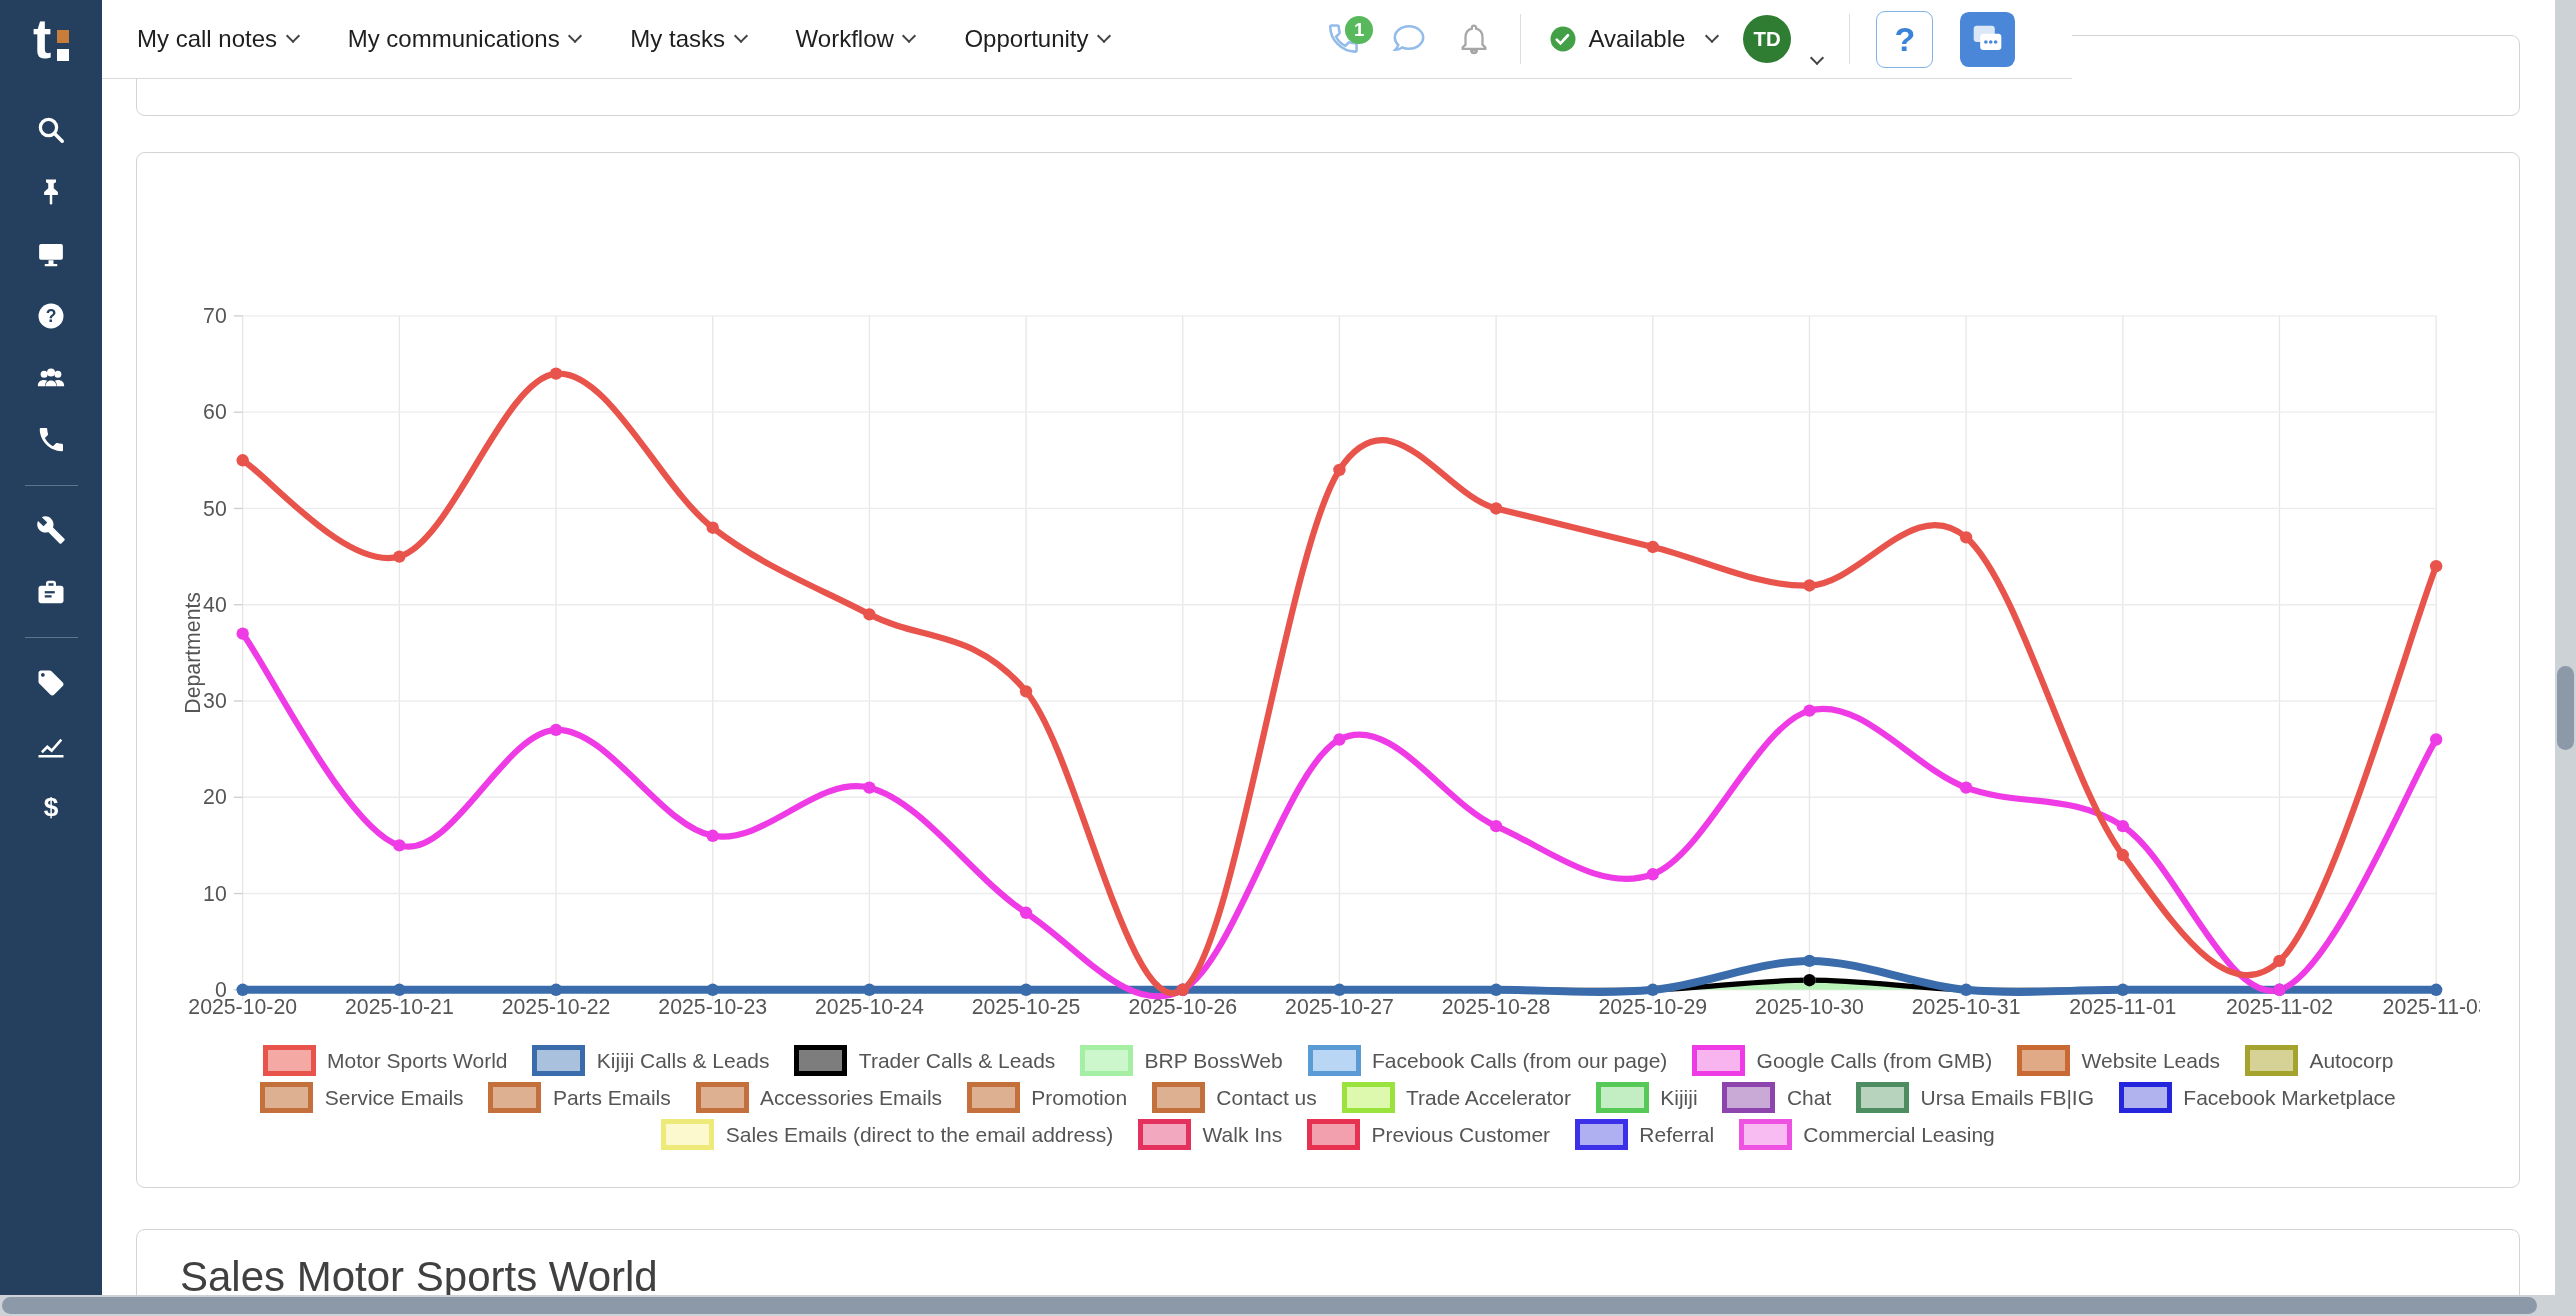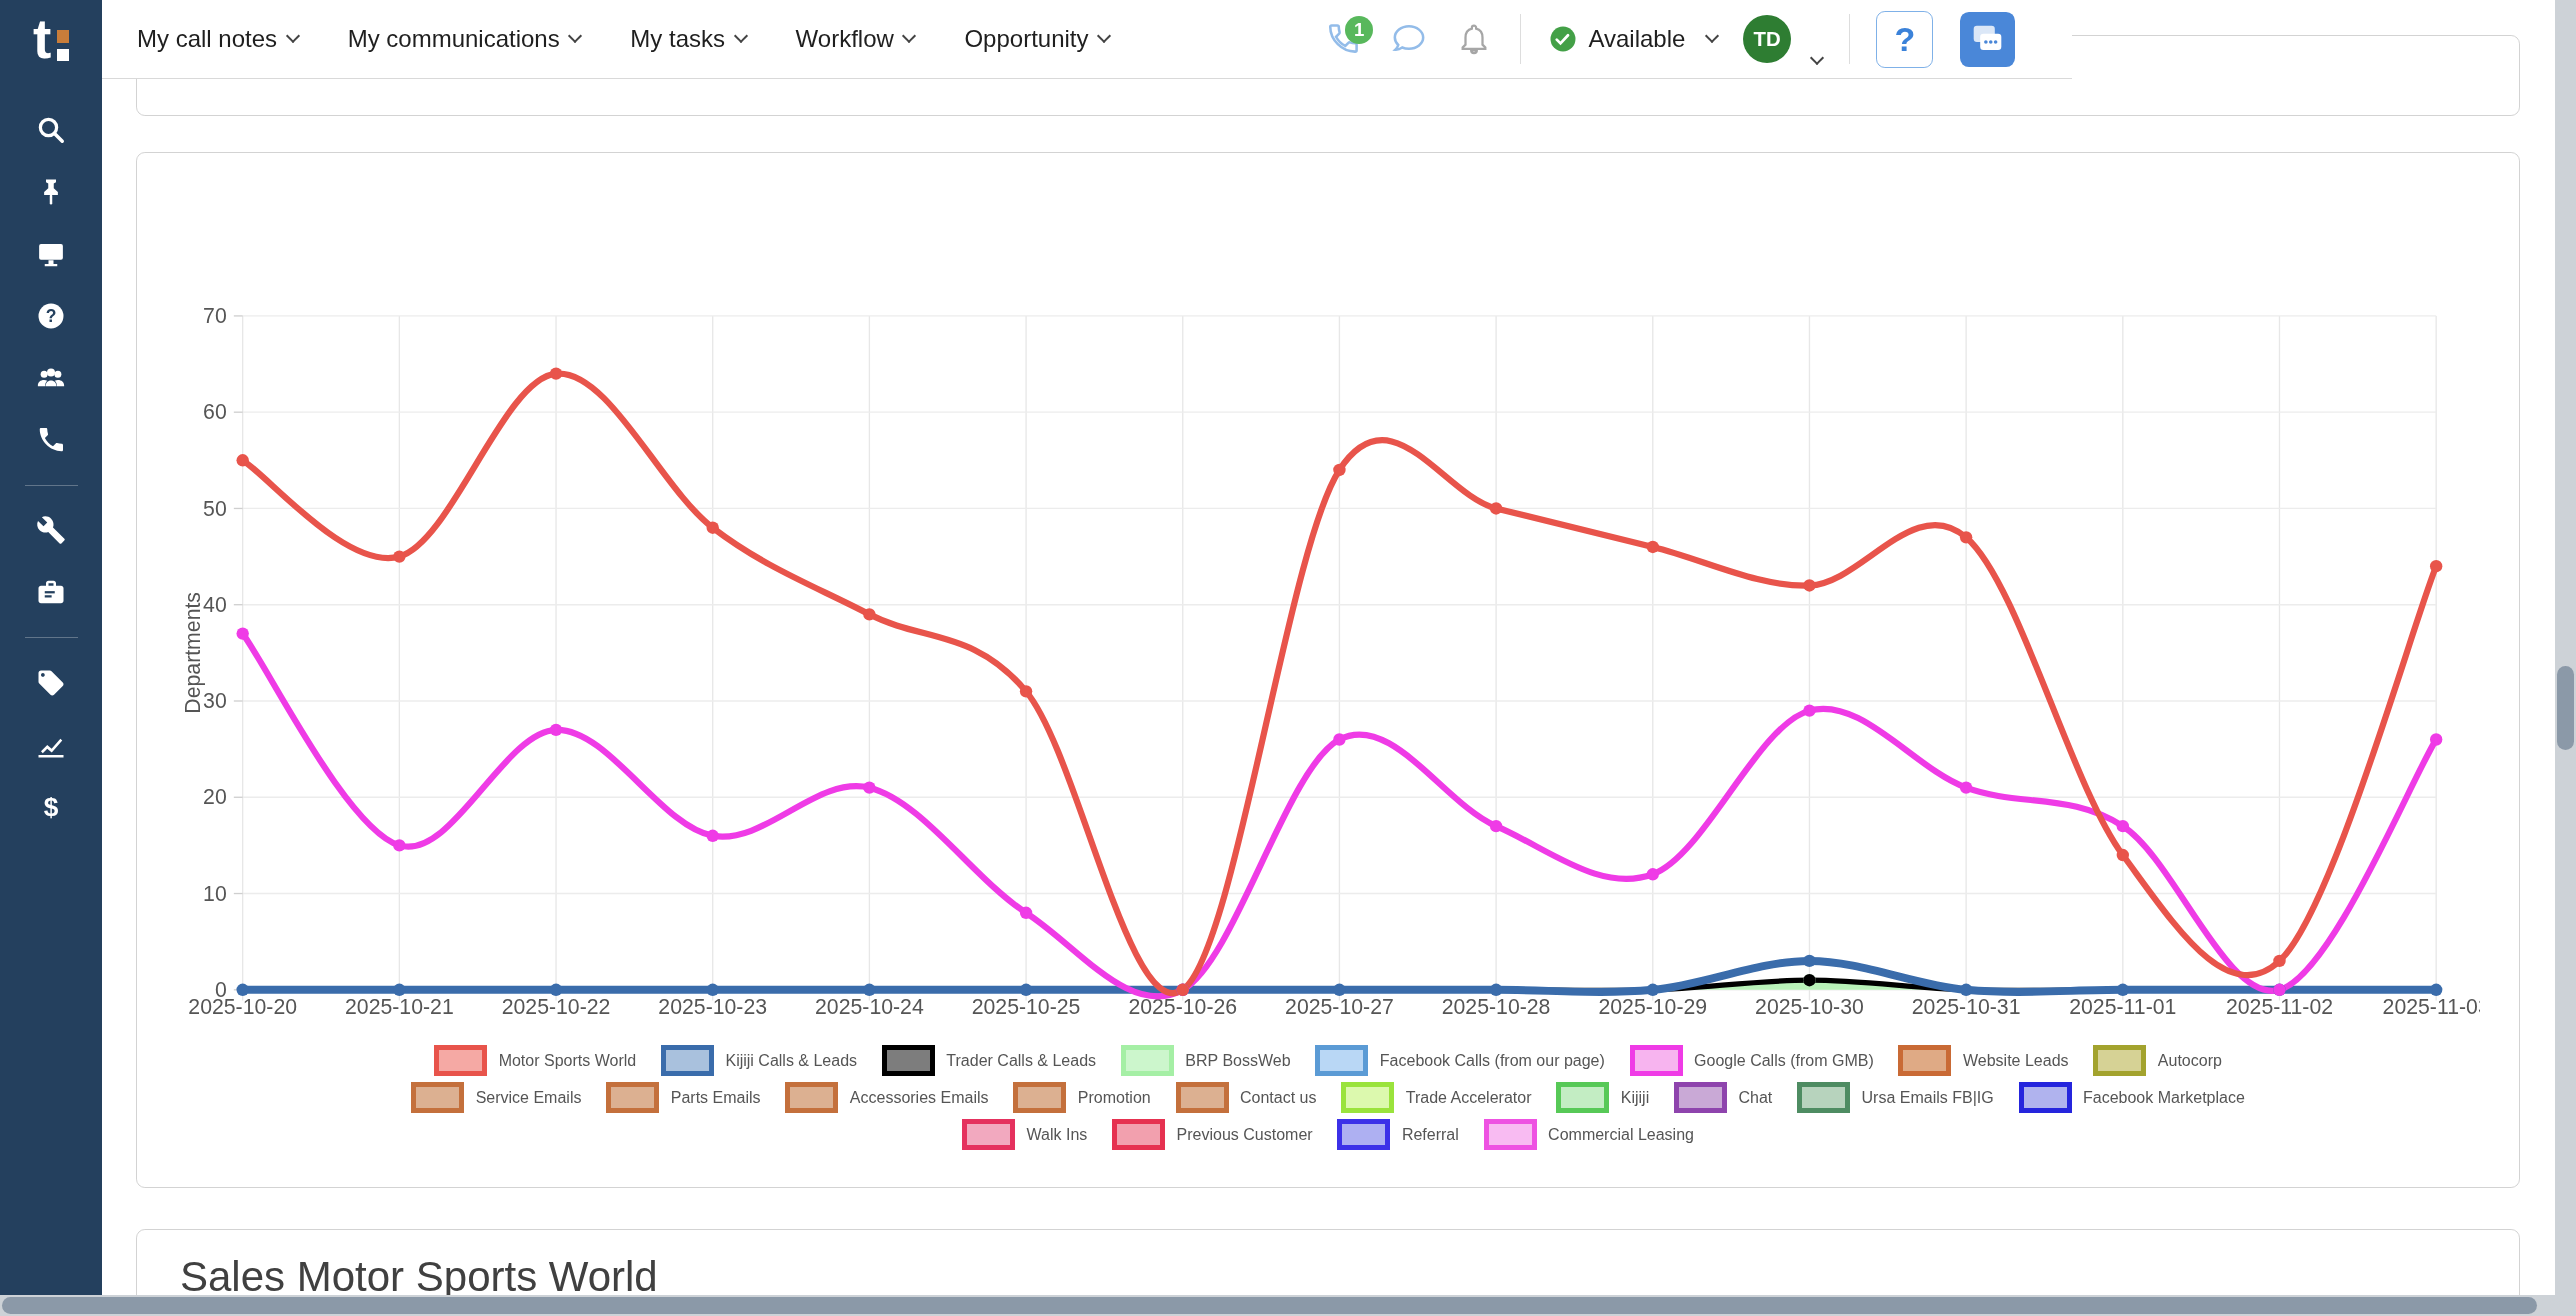--- a/index.html
+++ b/index.html
@@ -47,21 +47,21 @@
   .card-next{left:136px;top:1229px;width:2384px;height:159px;padding:23px 0 0 43px;}
   .chart-title{position:absolute;left:136px;top:202px;width:2384px;text-align:center;
                font-size:42px;font-weight:bold;color:#2b4a70;z-index:2;}
   .next-title{font-size:42px;font-weight:normal;color:#404040;}
   #chart-svg{position:absolute;left:159px;top:292px;z-index:1;}
   
   .legend{position:absolute;left:136px;top:1042px;width:2384px;z-index:2;}
   .legend-row{display:flex;justify-content:center;align-items:center;height:37px;}
   .legend-item{display:flex;align-items:center;margin:0 12.4px;cursor:pointer;}
   .legend-box{width:43px;height:21px;border-width:5.3px;border-style:solid;margin-right:11.5px;box-sizing:content-box;}
-  .legend-label{font-size:16px;color:#555;white-space:nowrap;}
+  .legend-label{font-size:21px;color:#555;white-space:nowrap;}
   
   .vscroll-track{position:absolute;right:0;top:0;width:21px;height:1295px;background:#cdd2d7;z-index:40;}
   .vscroll-thumb{position:absolute;right:1.8px;top:666px;width:17.7px;height:84px;border-radius:8.9px;background:#8b99a8;cursor:pointer;}
   .hscroll-track{position:absolute;left:0;bottom:0;width:2576px;height:21px;background:#cdd2d7;z-index:41;}
   .hscroll-thumb{position:absolute;left:1.8px;top:1.8px;width:2535px;height:17.7px;border-radius:8.9px;background:#8b99a8;cursor:pointer;}
 </style>
 </head>
 <body>
 
 <div id="page">
@@ -400,20 +400,24 @@
           <span class="legend-box" style="background: rgb(183, 211, 189); border-color: rgb(78, 140, 98);"></span>
           <span class="legend-label">Ursa Emails FB|IG</span>
         </div>
         <div class="legend-item">
           <span class="legend-box" style="background: rgb(176, 179, 238); border-color: rgb(37, 37, 221);"></span>
           <span class="legend-label">Facebook Marketplace</span>
         </div>
       </div>
       <div class="legend-row">
         <div class="legend-item">
+          <span class="legend-box" style="background: rgb(251, 249, 205); border-color: rgb(238, 234, 122);"></span>
+          <span class="legend-label">Sales Emails (direct to the email address)</span>
+        </div>
+        <div class="legend-item">
           <span class="legend-box" style="background: rgb(242, 169, 191); border-color: rgb(229, 49, 94);"></span>
           <span class="legend-label">Walk Ins</span>
         </div>
         <div class="legend-item">
           <span class="legend-box" style="background: rgb(242, 160, 174); border-color: rgb(230, 49, 80);"></span>
           <span class="legend-label">Previous Customer</span>
         </div>
         <div class="legend-item">
           <span class="legend-box" style="background: rgb(174, 176, 242); border-color: rgb(60, 49, 232);"></span>
           <span class="legend-label">Referral</span>

